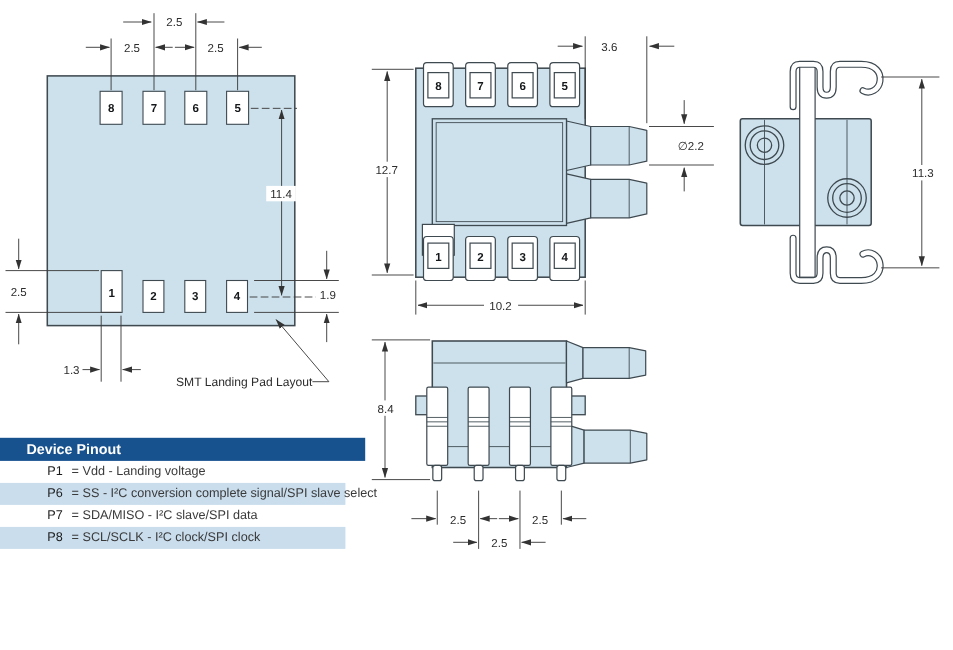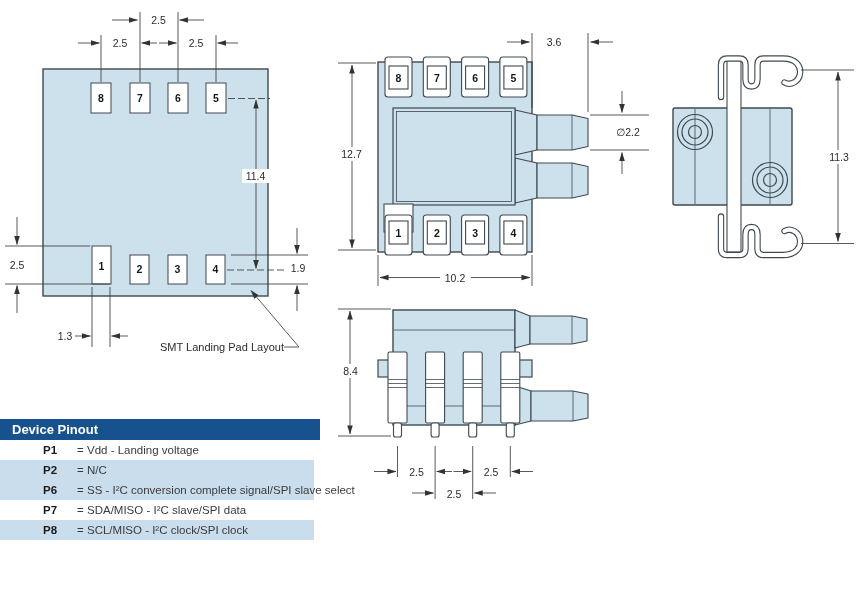--- a/index.html
+++ b/index.html
@@ -20,25 +20,25 @@
   .dimtxt{font:10.5px "Liberation Sans",sans-serif;fill:#2c2c2c;text-anchor:middle;}
   .captiontxt{font:11px "Liberation Sans",sans-serif;fill:#2c2c2c;}
   .pintxt{font:700 10.5px "Liberation Sans",sans-serif;fill:#15181a;text-anchor:middle;}
   .lblbg{fill:#fff;}
   .strip1{stroke:var(--outline);stroke-width:6.4;fill:none;stroke-linecap:round;stroke-linejoin:round;}
   .strip2{stroke:#fff;stroke-width:4.2;fill:none;stroke-linecap:round;stroke-linejoin:round;}
 
   
   .pinout{position:absolute;left:0;top:398px;width:316px;}
   .pinout-header{height:21px;line-height:21px;background:var(--header_bg);color:#fff;
-                 font-size:13px;font-weight:700;padding-left:12px;width:308px;margin-top:21px;}
+                 font-size:13px;font-weight:700;padding-left:24px;width:308px;}
   .pinout-row{height:20px;line-height:20px;font-size:11.5px;color:#3a3a3a;
               padding-left:7px;width:307px;white-space:nowrap;}
   .pinout-row.alt{background:var(--band_bg);}
-  .pinout-row .pin{font-weight:700;color:#1b1b1b;margin-right:20px;padding-left:36px;}
+  .pinout-row .pin{font-weight:400;color:#1b1b1b;margin-right:8px;padding-left:36px;}
 </style>
 </head>
 <body>
 
 <div id="stage">
 
 <svg id="drawing" width="866" height="591" viewBox="0 0 866 591">
   <defs>
     <marker id="ah" viewBox="0 0 8 6" refX="7.6" refY="3" markerWidth="9" markerHeight="7" orient="auto-start-reverse" markerUnits="userSpaceOnUse">
       <path d="M0,0.5 L8,3 L0,5.5 Z" fill="#333"></path>
@@ -304,19 +304,18 @@
       <line class="dim" x1="412" y1="493" x2="433.6" y2="493" marker-end="url(#ah)"></line>
       <line class="dim" x1="496" y1="493" x2="474.2" y2="493" marker-end="url(#ah)"></line>
       <text class="dimtxt" x="454" y="497.5">2.5</text>
     </g>
   </g>
 </svg>
 
 <div class="pinout">
   <div class="pinout-header">Device Pinout</div>
   <div class="pinout-row"><span class="pin">P1</span><span class="desc">= Vdd - Landing voltage</span></div>
-  <div class="pinout-row alt"><span class="pin">P2</span><span class="desc">= N/C</span></div>
   <div class="pinout-row alt"><span class="pin">P6</span><span class="desc">= SS - I²C conversion complete signal/SPI slave select</span></div>
   <div class="pinout-row"><span class="pin">P7</span><span class="desc">= SDA/MISO - I²C slave/SPI data</span></div>
-  <div class="pinout-row alt"><span class="pin">P8</span><span class="desc">= SCL/MISO - I²C clock/SPI clock</span></div>
+  <div class="pinout-row alt"><span class="pin">P8</span><span class="desc">= SCL/SCLK - I²C clock/SPI clock</span></div>
 </div>
 
 </div>
 
 </body></html>

